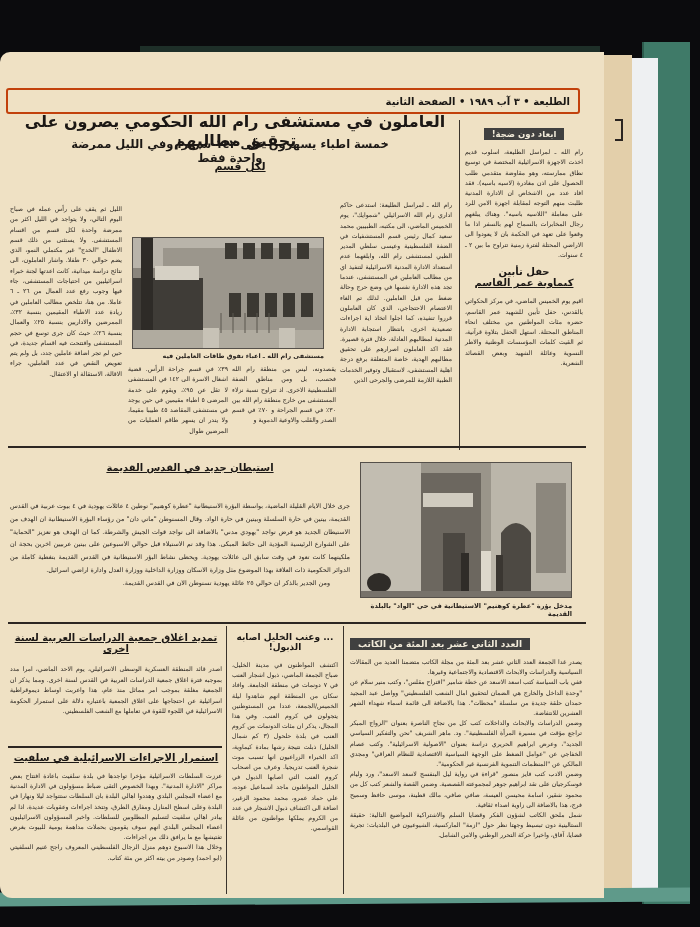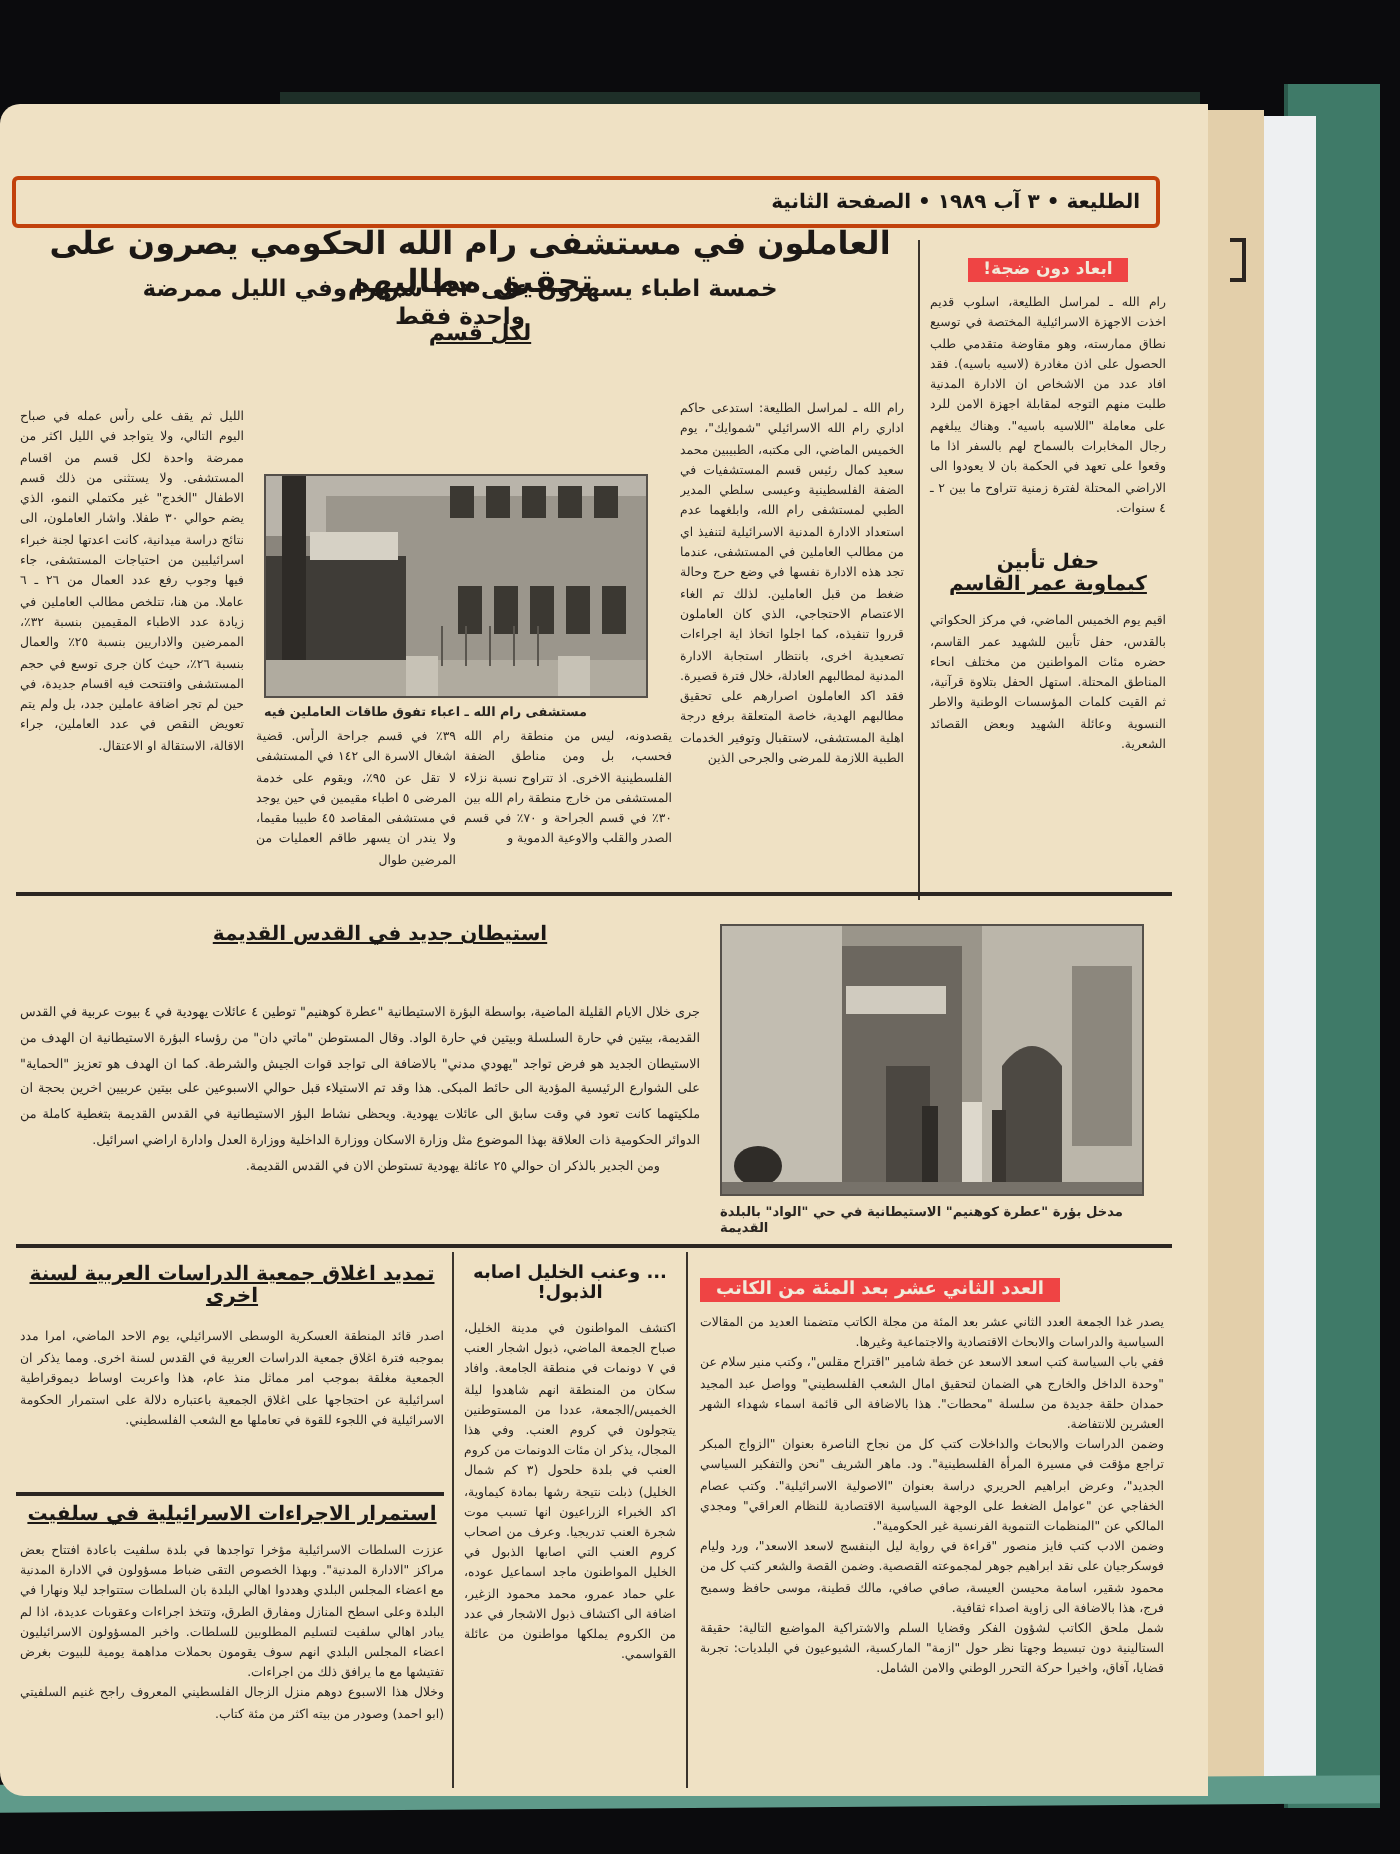--- a/index.html
+++ b/index.html
@@ -30,23 +30,23 @@
   .subhead { position: absolute; left: 60px; top: 85px; width: 340px; text-align: center; direction: rtl;
              font-size: 11.5px; font-weight: bold; color: #1c1815; }
   .subhead2 { position: absolute; left: 200px; top: 108px; width: 80px; text-align: center; direction: rtl;
               font-size: 11px; font-weight: bold; color: #1c1815; text-decoration: underline; }
 
   .col { position: absolute; }
   .vrule { position: absolute; width: 1px; background: #3a332c; }
   .hrule { position: absolute; height: 2px; background: #2c2622; }
 
   .photo { position: absolute; background: #6b665e; overflow: hidden; border: 1px solid #55504a; }
-  .caption { position: absolute; text-align: left; direction: rtl; font-size: 6.4px; color: #2a2520; font-weight: bold; }
+  .caption { position: absolute; text-align: right; direction: rtl; font-size: 6.4px; color: #2a2520; font-weight: bold; }
 
-  .boxed-title { display: inline-block; background: #ef4444; color: #f1ead9; font-size: 8.5px; font-weight: bold; padding: 1px 8px; }
+  .boxed-title { display: inline-block; background: #404040; color: #f1ead9; font-size: 8.5px; font-weight: bold; padding: 1px 8px; }
   .section-title { text-align: center; font-size: 9.5px; font-weight: bold; color: #1c1815; }
 
   .settle-title { position: absolute; left: 80px; top: 410px; width: 220px; text-align: center; direction: rtl; font-size: 10px; font-weight: bold; color: #1c1815; text-decoration: underline; }
 
   .bottom-title { font-size: 10px; font-weight: bold; text-align: center; color: #1c1815; text-decoration: underline; }
 </style>
 </head>
 <body>
 
 <div class="binder-top"></div>
@@ -68,21 +68,21 @@
   <div class="subhead">خمسة اطباء يسهرون على ١٤٢ سريرا وفي الليل ممرضة واحدة فقط</div>
   <div class="subhead2">لكل قسم</div>
 
   <div class="vrule" style="left:459px; top:68px; height:330px;"></div>
 
   <div class="col ar" style="left:465px; top:70px; width:118px;">
     <div style="text-align:center; margin-bottom:6px;">
       <span class="boxed-title">ابعاد دون ضجة!</span>
     </div>
     <div class="body-text ar">رام الله ـ لمراسل الطليعة، اسلوب قديم اخذت الاجهزة الاسرائيلية المختصة في توسيع نطاق ممارسته، وهو مقاوضة متقدمي طلب الحصول على اذن مغادرة (لاسيه باسيه). فقد افاد عدد من الاشخاص ان الادارة المدنية طلبت منهم التوجه لمقابلة اجهزة الامن للرد على معاملة "اللاسيه باسيه". وهناك يبلغهم رجال المخابرات بالسماح لهم بالسفر اذا ما وقعوا على تعهد في الحكمة بان لا يعودوا الى الاراضي المحتلة لفترة زمنية تتراوح ما بين ٢ ـ ٤ سنوات.</div>
-    <div class="section-title" style="margin-top:16px; font-size:10px;">حفل تأبين</div>
+    <div class="section-title" style="margin-top:6px; font-size:10px;">حفل تأبين</div>
     <div class="section-title" style="font-size:10px; text-decoration:underline; margin-bottom:8px;">كيماوية عمر القاسم</div>
     <div class="body-text ar">اقيم يوم الخميس الماضي، في مركز الحكواتي بالقدس، حفل تأبين للشهيد عمر القاسم، حضره مئات المواطنين من مختلف انحاء المناطق المحتلة. استهل الحفل بتلاوة قرآنية، ثم القيت كلمات المؤسسات الوطنية والاطر النسوية وعائلة الشهيد وبعض القصائد الشعرية.</div>
   </div>
 
   <div class="col ar body-text" style="left:340px; top:148px; width:112px; height:248px; overflow:hidden;">رام الله ـ لمراسل الطليعة: استدعى حاكم اداري رام الله الاسرائيلي "شموايك"، يوم الخميس الماضي، الى مكتبه، الطبيبين محمد سعيد كمال رئيس قسم المستشفيات في الضفة الفلسطينية وعيسى سلطي المدير الطبي لمستشفى رام الله، وابلغهما عدم استعداد الادارة المدنية الاسرائيلية لتنفيذ اي من مطالب العاملين في المستشفى، عندما تجد هذه الادارة نفسها في وضع حرج وحالة ضغط من قبل العاملين. لذلك تم الغاء الاعتصام الاحتجاجي، الذي كان العاملون قرروا تنفيذه، كما اجلوا اتخاذ اية اجراءات تصعيدية اخرى، بانتظار استجابة الادارة المدنية لمطالبهم العادلة، خلال فترة قصيرة. فقد اكد العاملون اصرارهم على تحقيق مطالبهم الهدية، خاصة المتعلقة برفع درجة اهلية المستشفى، لاستقبال وتوفير الخدمات الطبية اللازمة للمرضى والجرحى الذين</div>
 
   <div class="photo" style="left:132px; top:185px; width:192px; height:112px;">
     <svg width="192" height="112" viewBox="0 0 192 112">
       <rect width="192" height="112" fill="#8a857c"></rect>
       <rect x="0" y="0" width="192" height="30" fill="#b9b4aa"></rect>

